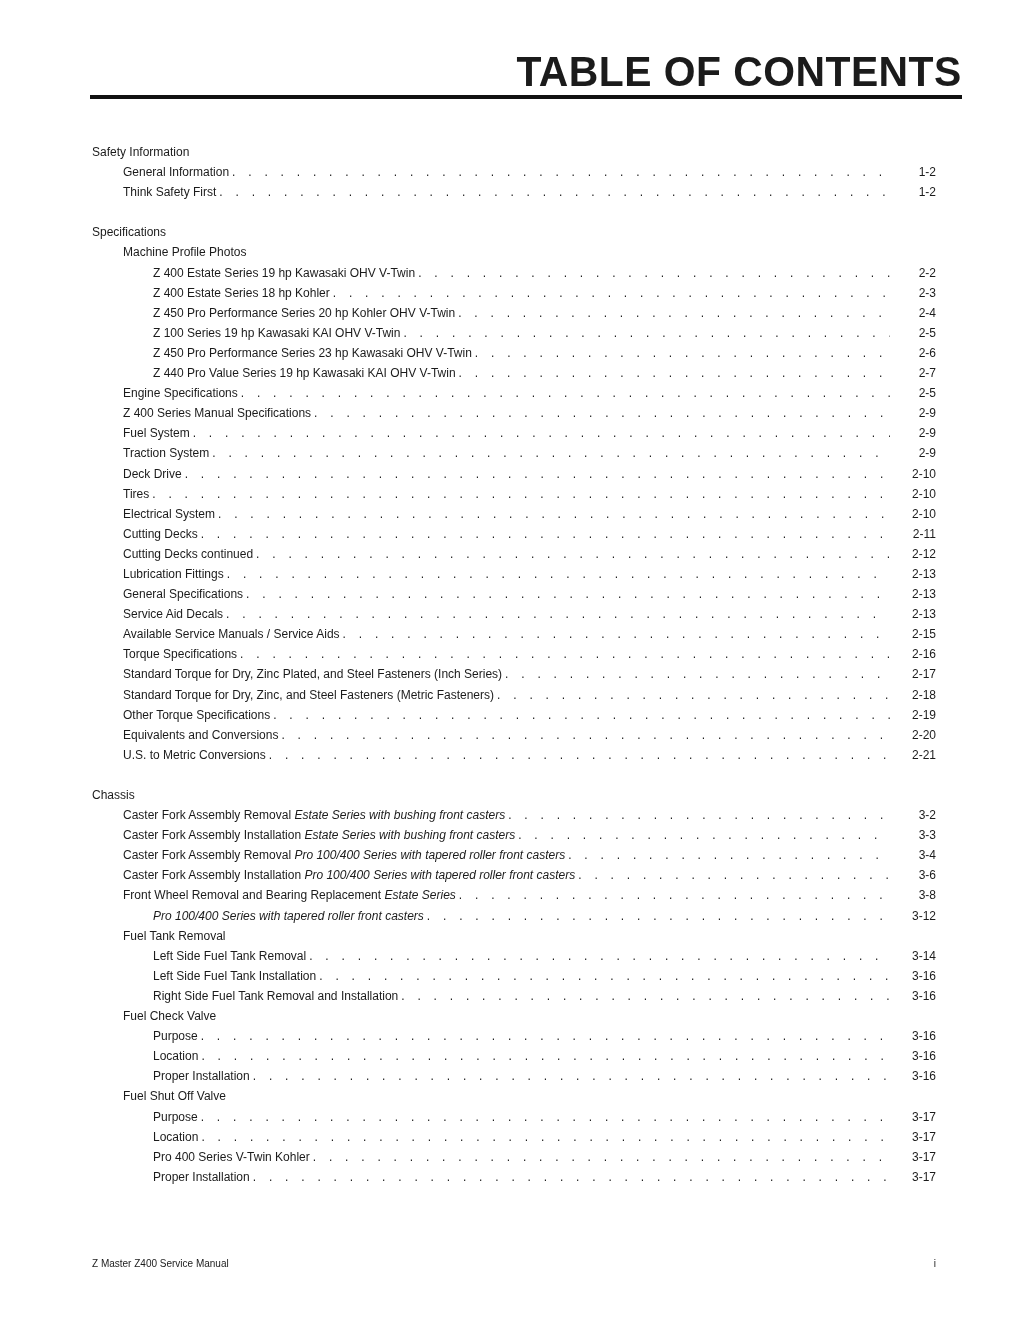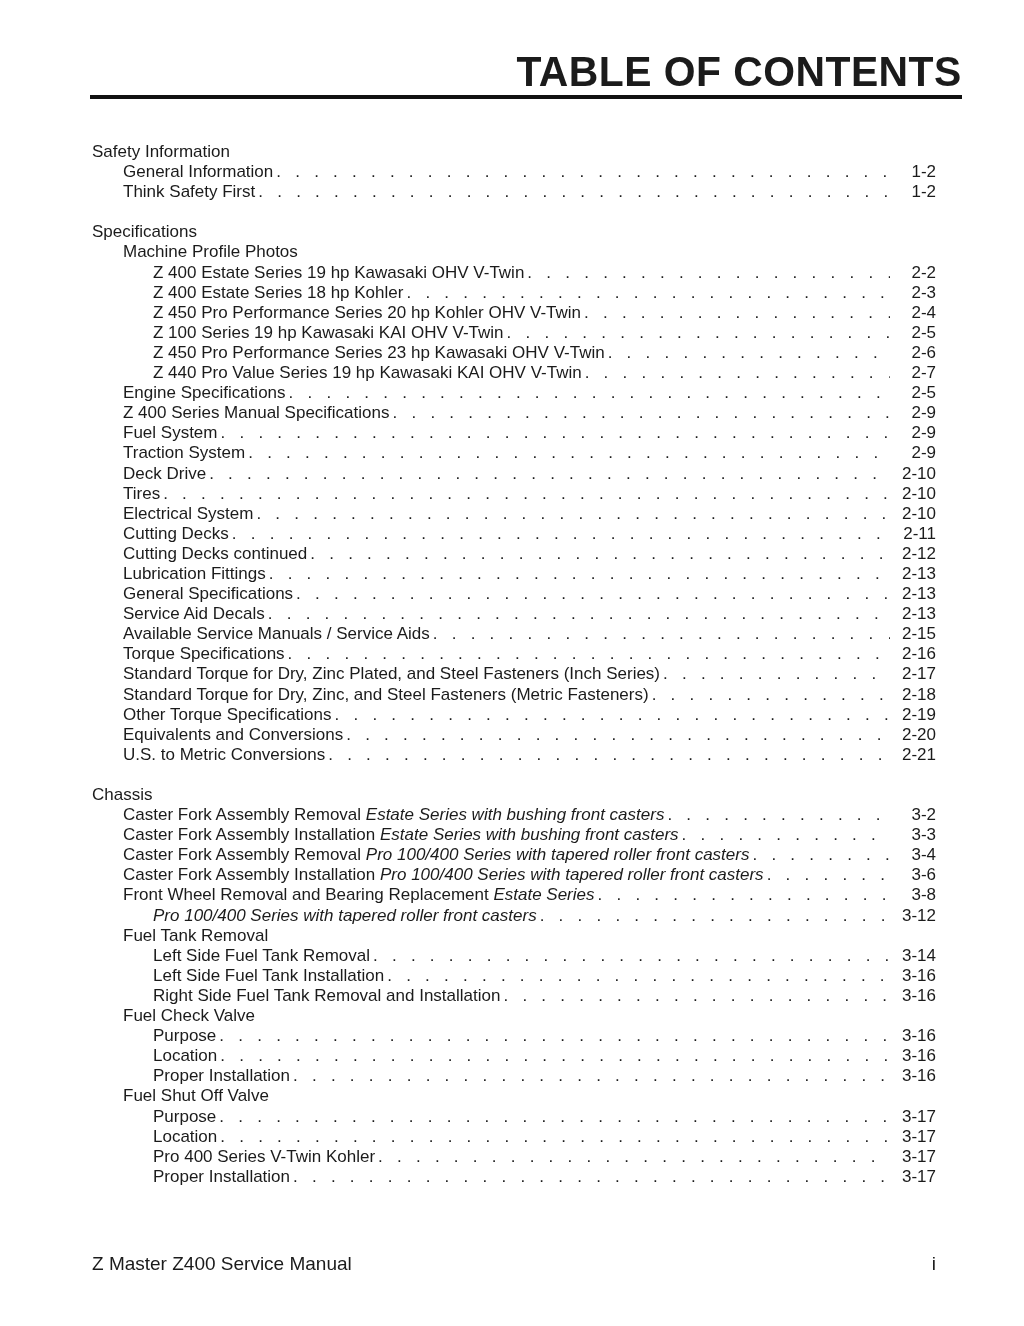--- a/index.html
+++ b/index.html
@@ -37,21 +37,21 @@
     width: 872px;
     height: 4px;
     background: #111111;
   }
   
   #toc {
     position: absolute;
     left: 92px;
     top: 142px;
     width: 844px;
-    font-size: 17px;
+    font-size: 12px;
     line-height: 20.1px;
   }
   .section { margin-top: 20.1px; }
   .section:first-child { margin-top: 0; }
   .row { display: flex; align-items: baseline; }
   .ind-0 { padding-left: 0; }
   .ind-1 { padding-left: 31px; }
   .ind-2 { padding-left: 61px; }
   .label { white-space: nowrap; flex-shrink: 0; }
   .it { font-style: italic; }
@@ -76,21 +76,21 @@
     white-space: nowrap;
   }
   
   #footer {
     position: absolute;
     left: 92px;
     top: 1254px;
     width: 844px;
     display: flex;
     justify-content: space-between;
-    font-size: 19px;
+    font-size: 10px;
     line-height: 20px;
   }
 </style>
 </head>
 <body>
 
 <div id="page">
   <div id="title-wrap">
     <span id="title">TABLE OF CONTENTS</span>
   </div>

